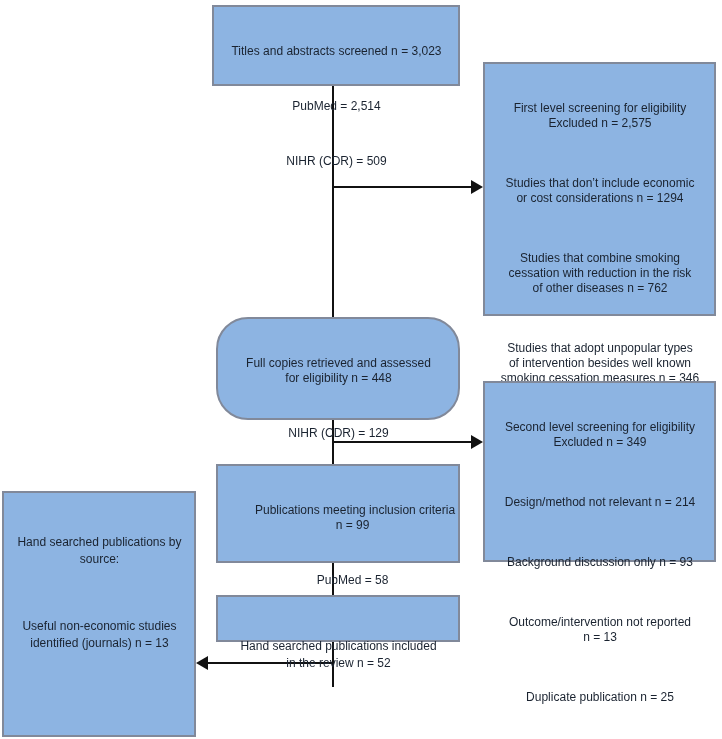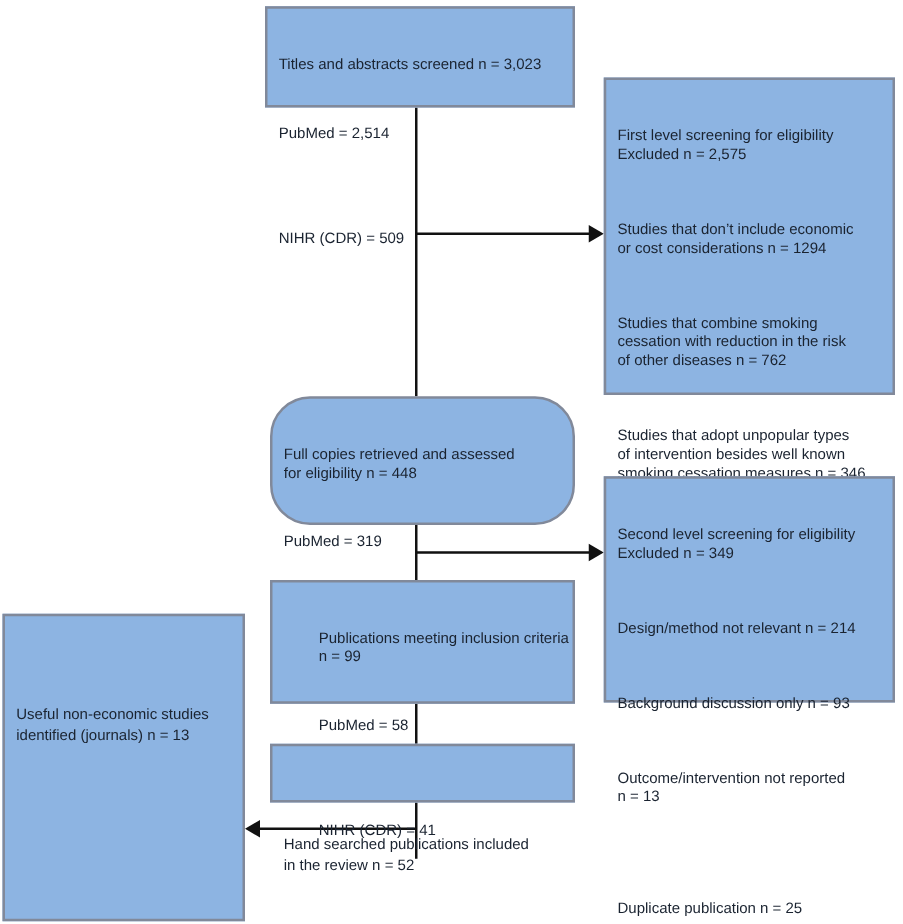--- a/index.html
+++ b/index.html
@@ -20,22 +20,22 @@
     position:absolute;
     box-sizing:border-box;
     background:var(--fill);
     border:2px solid var(--border);
     color:var(--text);
     font-size:12px;
     line-height:15px;
     padding:7px 8px 5px 9px;
     white-space:pre;
   }
-  .para{margin:0 0 15px 0;}
-  .para:last-child{margin-bottom:0;margin-top:29px;}
+  .para{margin:0 0 15px 0;text-align:center;}
+  .para:last-child{margin-bottom:0;}
   .b-mid .para{margin-bottom:10px;}
   .b-left{line-height:17px;}
   .b-left .para{margin-bottom:16px;}
   .b-small{line-height:17px;}
   
   #box-screened       {left:212px; top:5px;   width:248px; height:81px;}
   #box-first-level    {left:483px; top:62px;  width:233px; height:254px;}
   #box-full-copies    {left:216px; top:317px; width:244px; height:103px;border-radius:32px;}
   #box-second-level   {left:483px; top:381px; width:233px; height:181px;}
   #box-inclusion      {left:216px; top:464px; width:244px; height:99px;padding-left:37px;}
@@ -102,21 +102,20 @@
     <div class="para">Studies that adopt unpopular types
 of intervention besides well known
 smoking cessation measures n = 346</div>
     <div class="para">Unable to obtain further information
 required to make assessment n= 173</div>
   </div>
 
   <div class="box b-mid" id="box-full-copies">
     <div class="para">Full copies retrieved and assessed
 for eligibility n = 448</div>
-    <div class="para">PubMed = 319</div>
     <div class="para">NIHR (CDR) = 129</div>
   </div>
 
   <div class="box" id="box-second-level">
     <div class="para">Second level screening for eligibility
 Excluded n = 349</div>
     <div class="para">Design/method not relevant n = 214</div>
     <div class="para">Background discussion only n = 93</div>
     <div class="para">Outcome/intervention not reported
 n = 13</div>
@@ -124,20 +123,22 @@
   </div>
 
   <div class="box b-mid" id="box-inclusion">
     <div class="para">Publications meeting inclusion criteria
 n = 99</div>
     <div class="para">PubMed = 58</div>
     <div class="para">NIHR (CDR) = 41</div>
   </div>
 
   <div class="box b-left" id="box-hand-sources">
+    <div class="para">Hand searched publications by
+source:</div>
     <div class="para">Useful non-economic studies
 identified (journals) n = 13</div>
     
     
   </div>
 
   <div class="box b-small" id="box-hand-included">
     <div class="para">Hand searched publications included
 in the review n = 52</div>
   </div>

